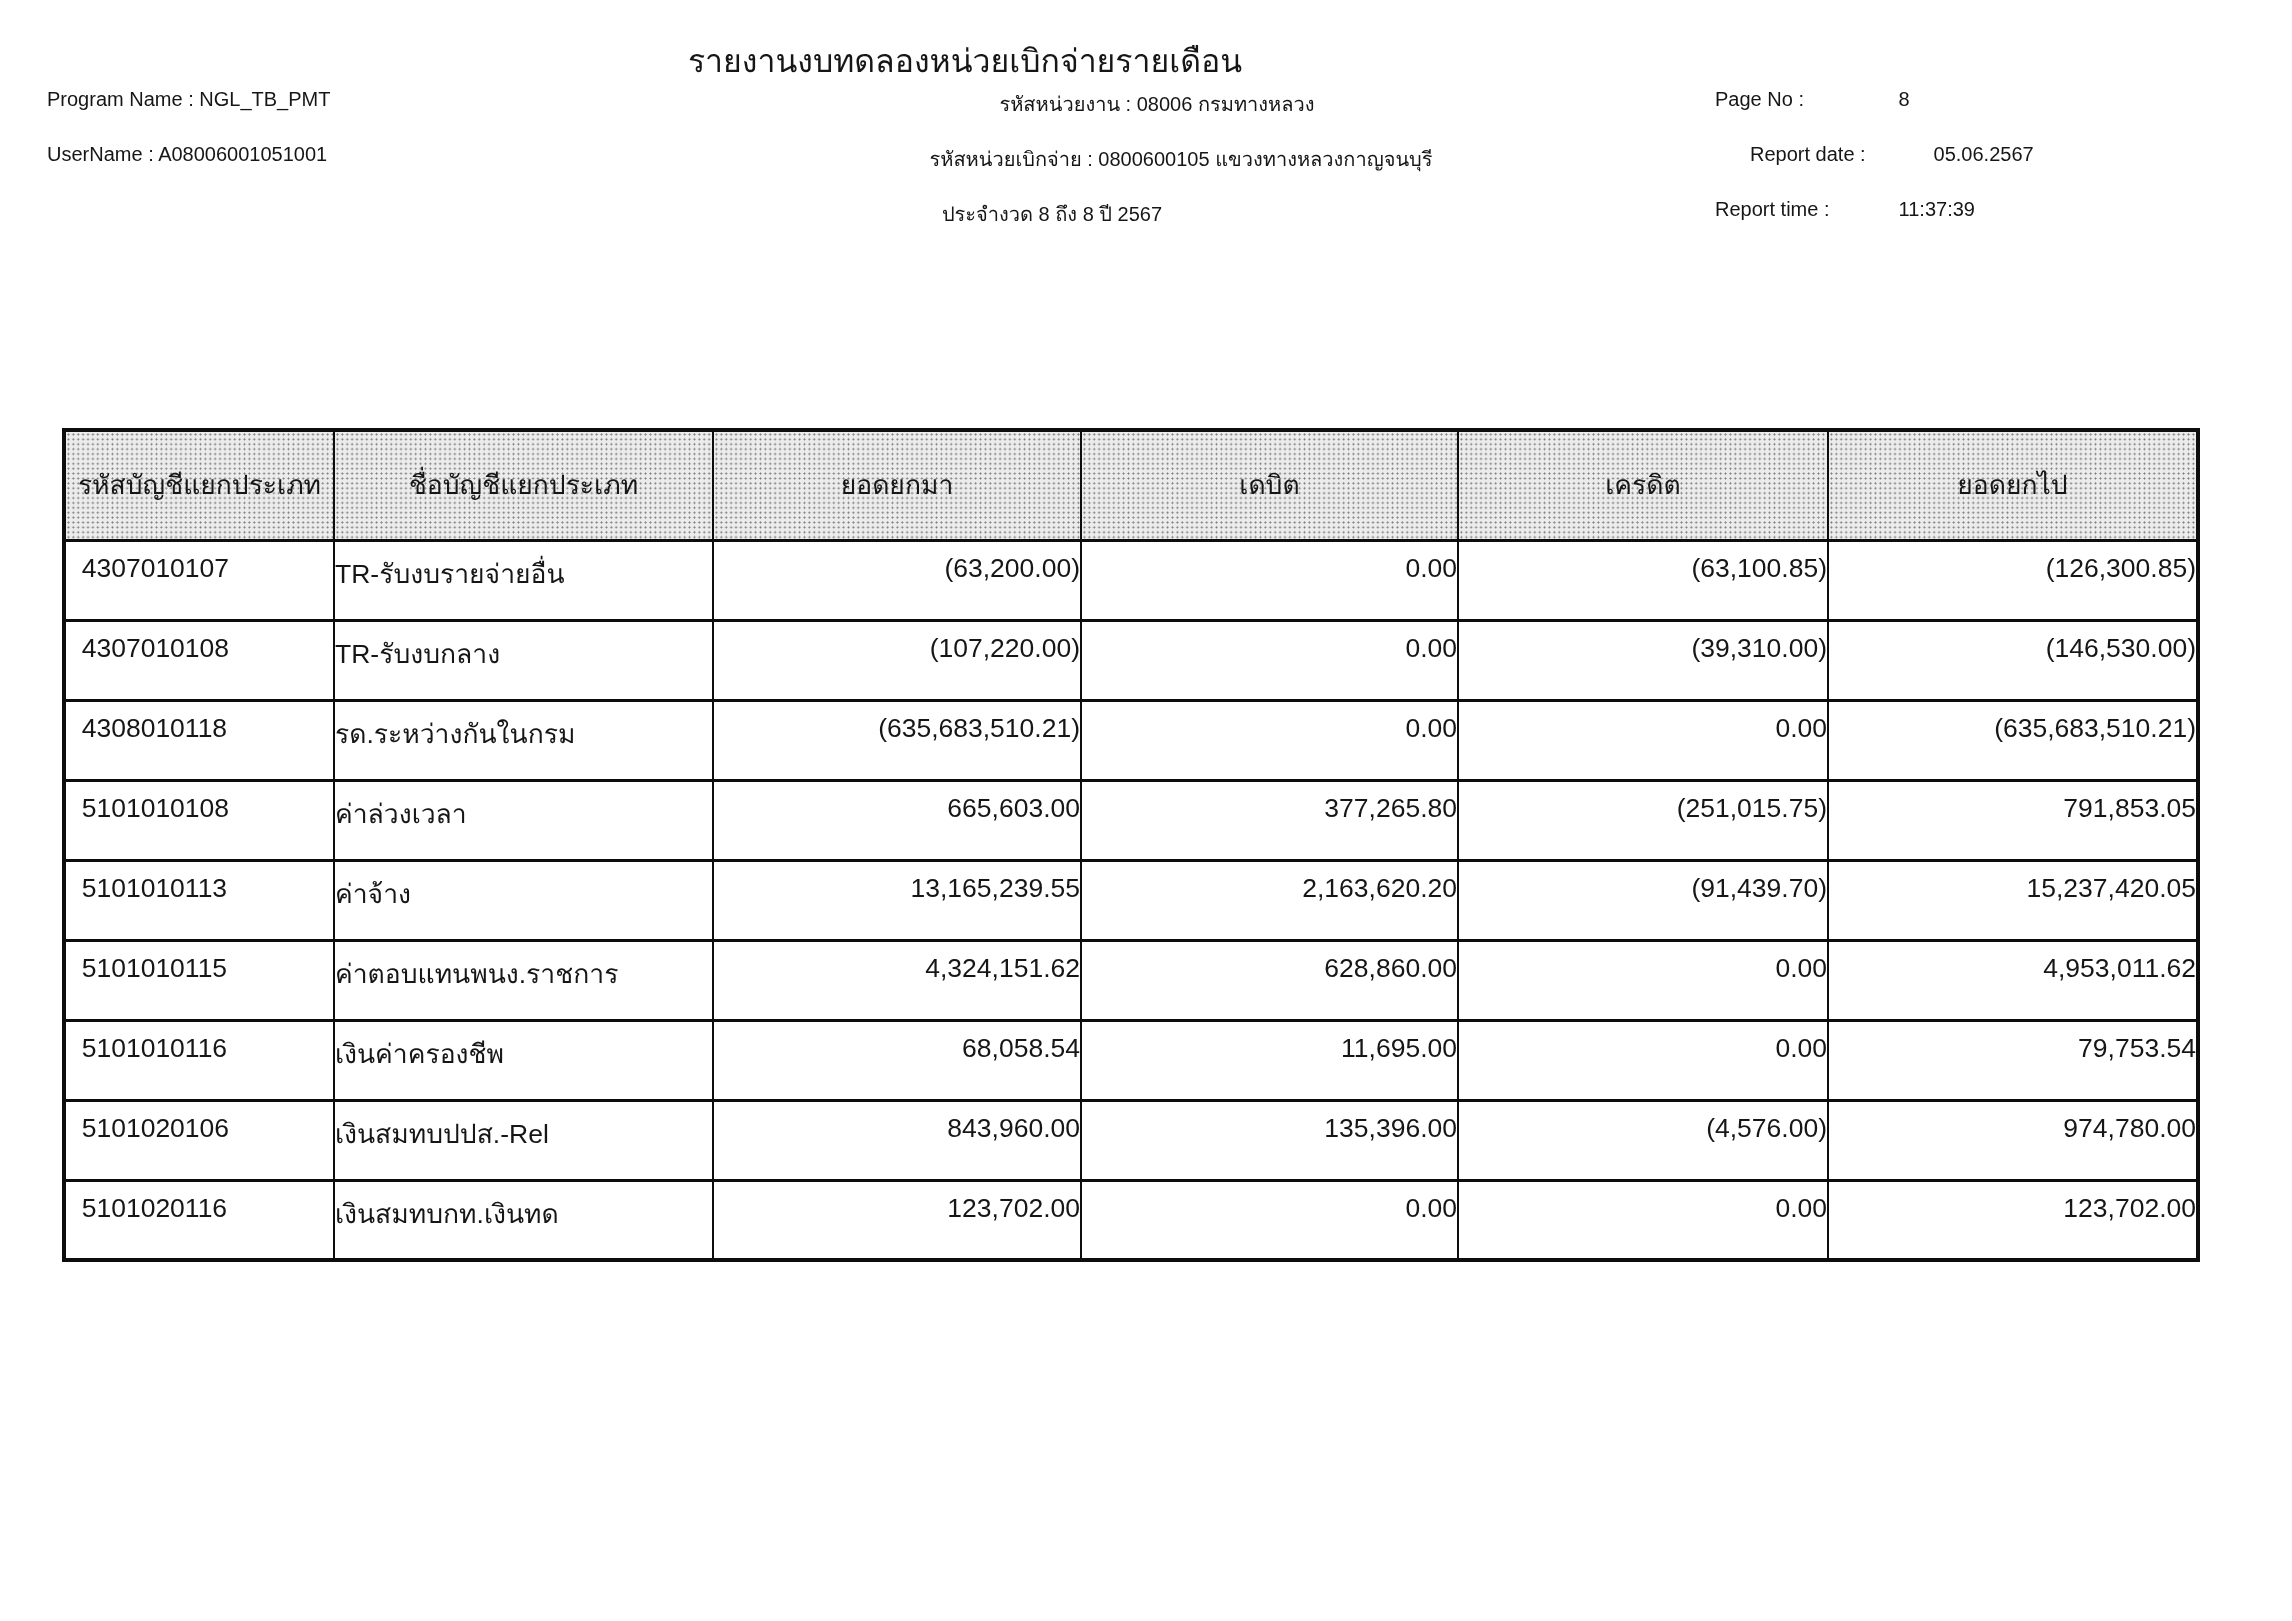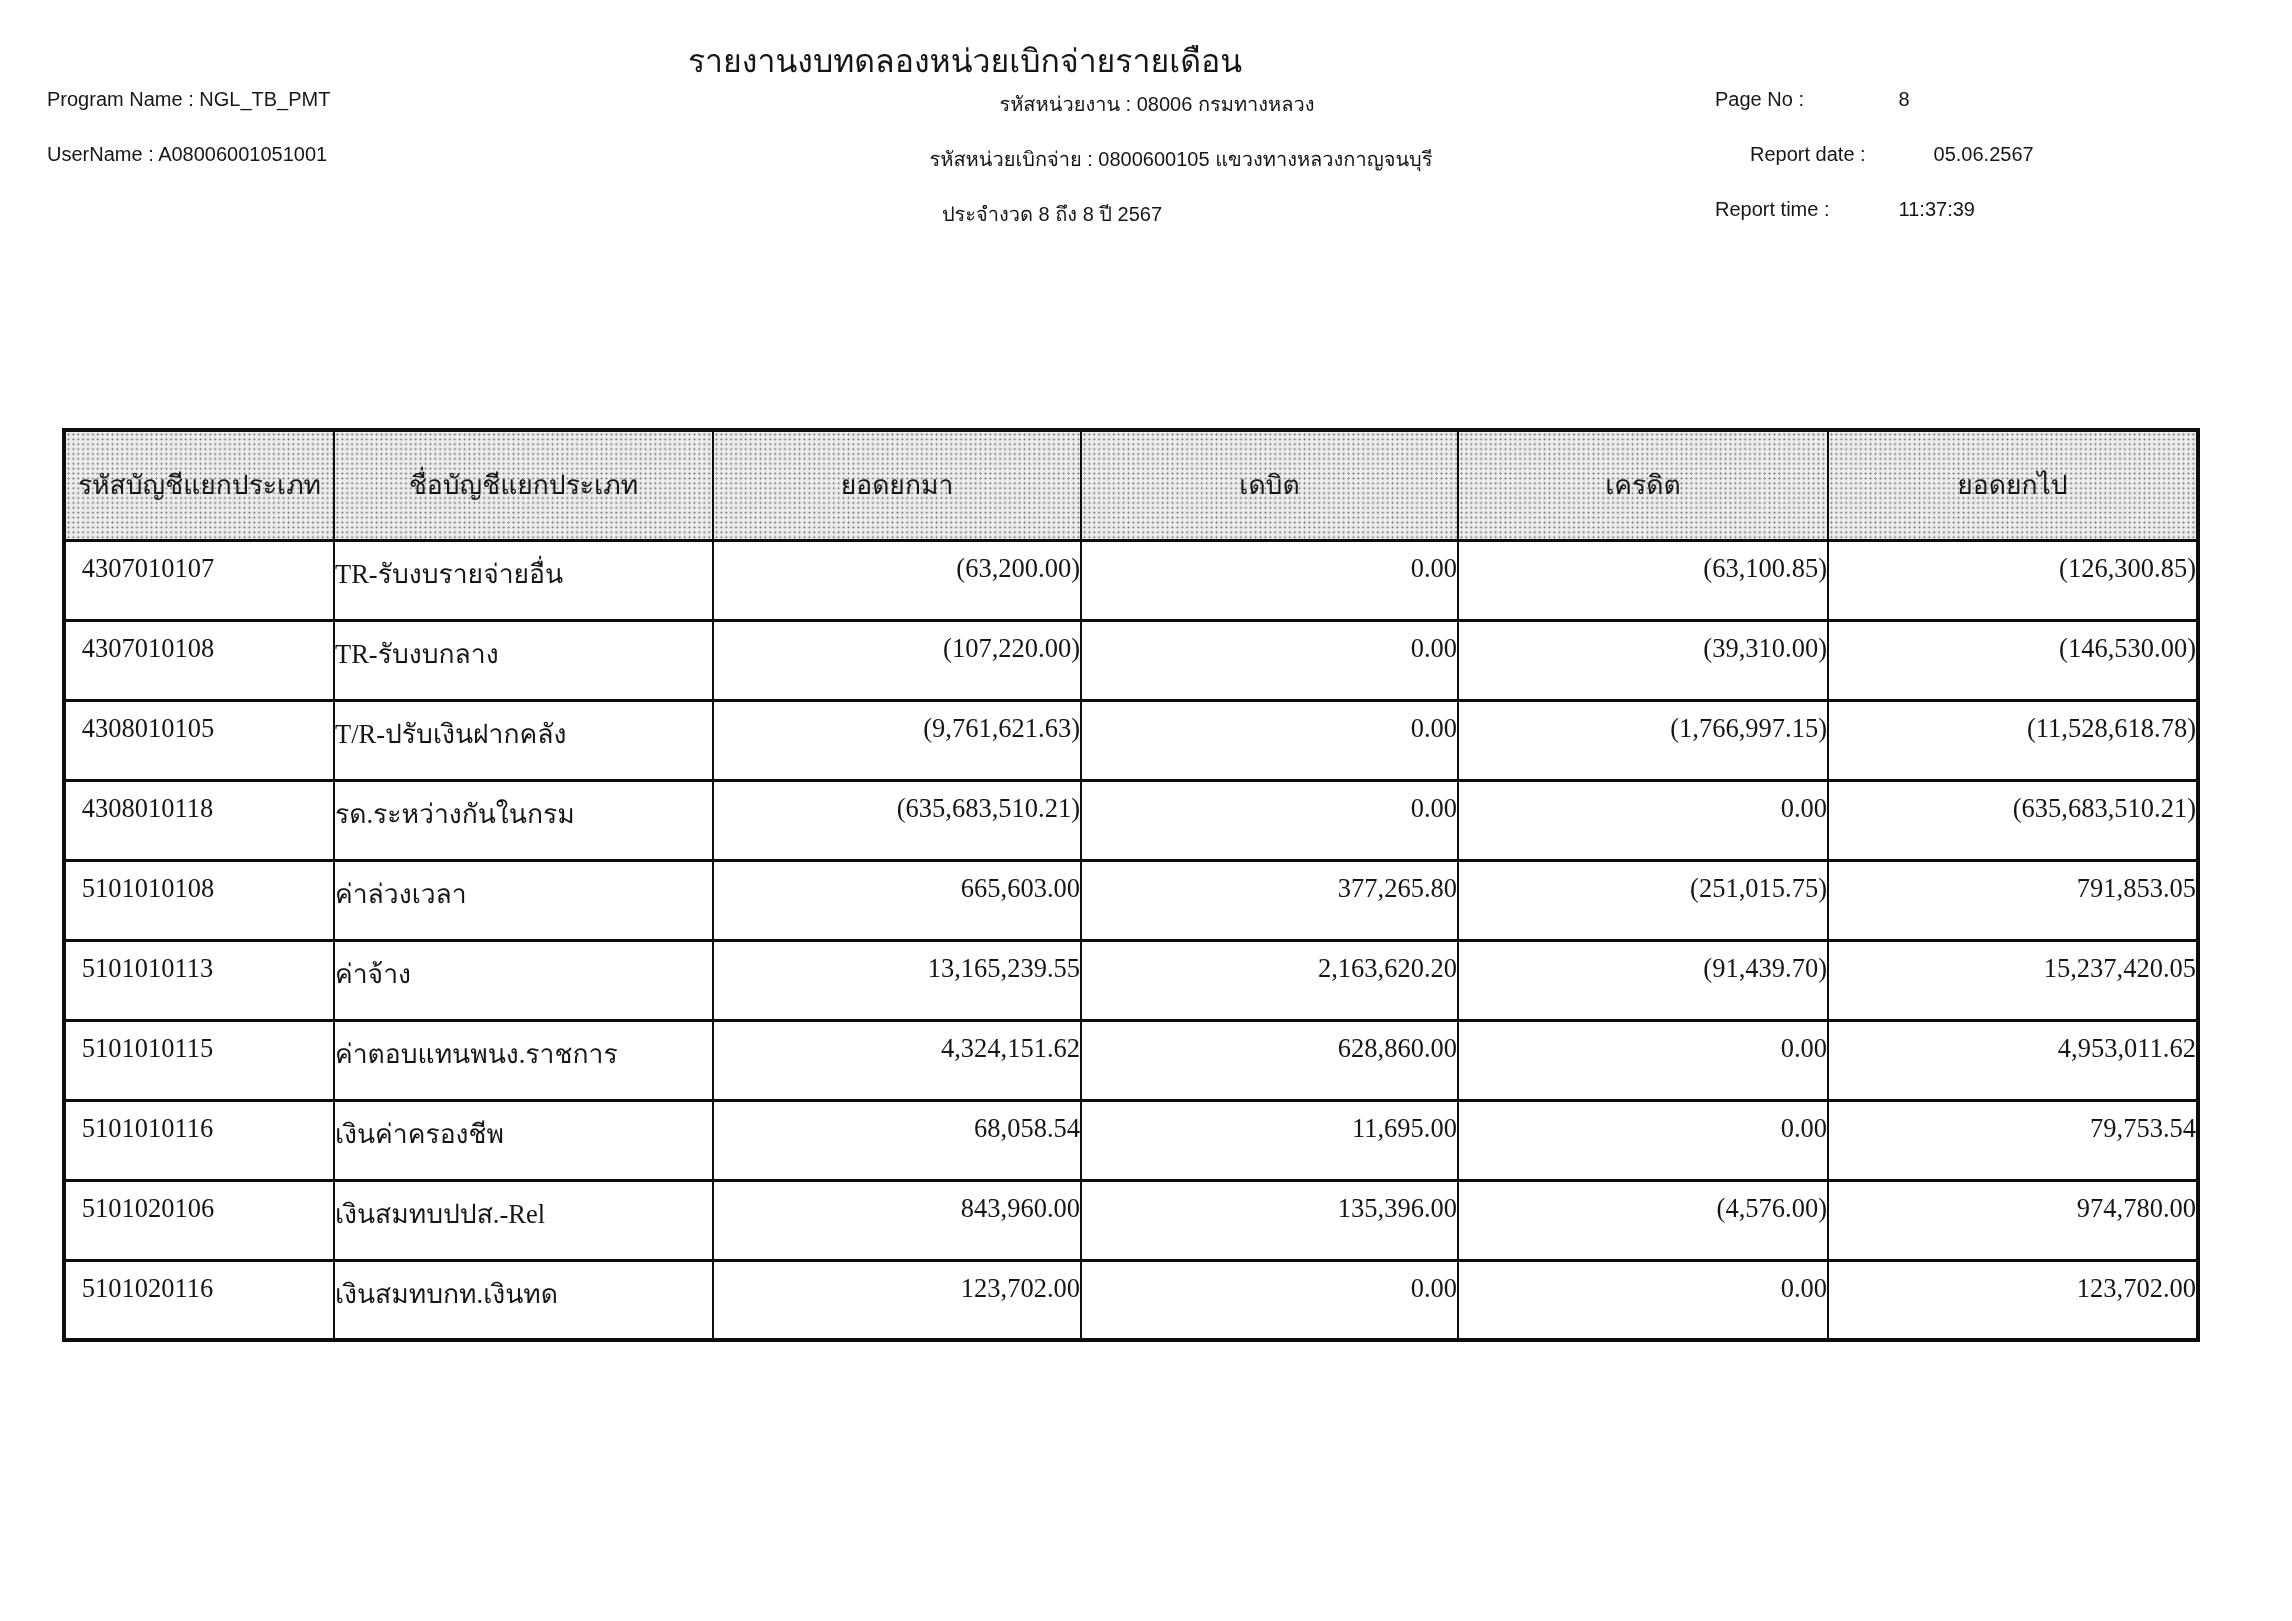--- a/index.html
+++ b/index.html
@@ -28,21 +28,20 @@
   .tb-wrap {
     position: absolute;
     left: 62px;
     top: 428px;
   }
   table {
     border-collapse: collapse;
     table-layout: fixed;
     width: 2134px;
     border: 4.9px solid #0d0d0d;
-    font-family: Liberation Serif, serif;
   }
   col.c1 { width: 270px; }
   col.c2 { width: 379px; }
   col.c3 { width: 368px; }
   col.c4 { width: 377px; }
   col.c5 { width: 370px; }
   col.c6 { width: 370px; }
 
   th, td {
     border-style: solid;
@@ -131,28 +130,20 @@
         </tr>
         <tr>
           <td class="c1">4307010108</td>
           <td class="c2">TR-รับงบกลาง</td>
           <td class="c3">(107,220.00)</td>
           <td class="c4">0.00</td>
           <td class="c5">(39,310.00)</td>
           <td class="c6">(146,530.00)</td>
         </tr>
         <tr>
-          <td class="c1">4308010105</td>
-          <td class="c2">T/R-ปรับเงินฝากคลัง</td>
-          <td class="c3">(9,761,621.63)</td>
-          <td class="c4">0.00</td>
-          <td class="c5">(1,766,997.15)</td>
-          <td class="c6">(11,528,618.78)</td>
-        </tr>
-        <tr>
           <td class="c1">4308010118</td>
           <td class="c2">รด.ระหว่างกันในกรม</td>
           <td class="c3">(635,683,510.21)</td>
           <td class="c4">0.00</td>
           <td class="c5">0.00</td>
           <td class="c6">(635,683,510.21)</td>
         </tr>
         <tr>
           <td class="c1">5101010108</td>
           <td class="c2">ค่าล่วงเวลา</td>

